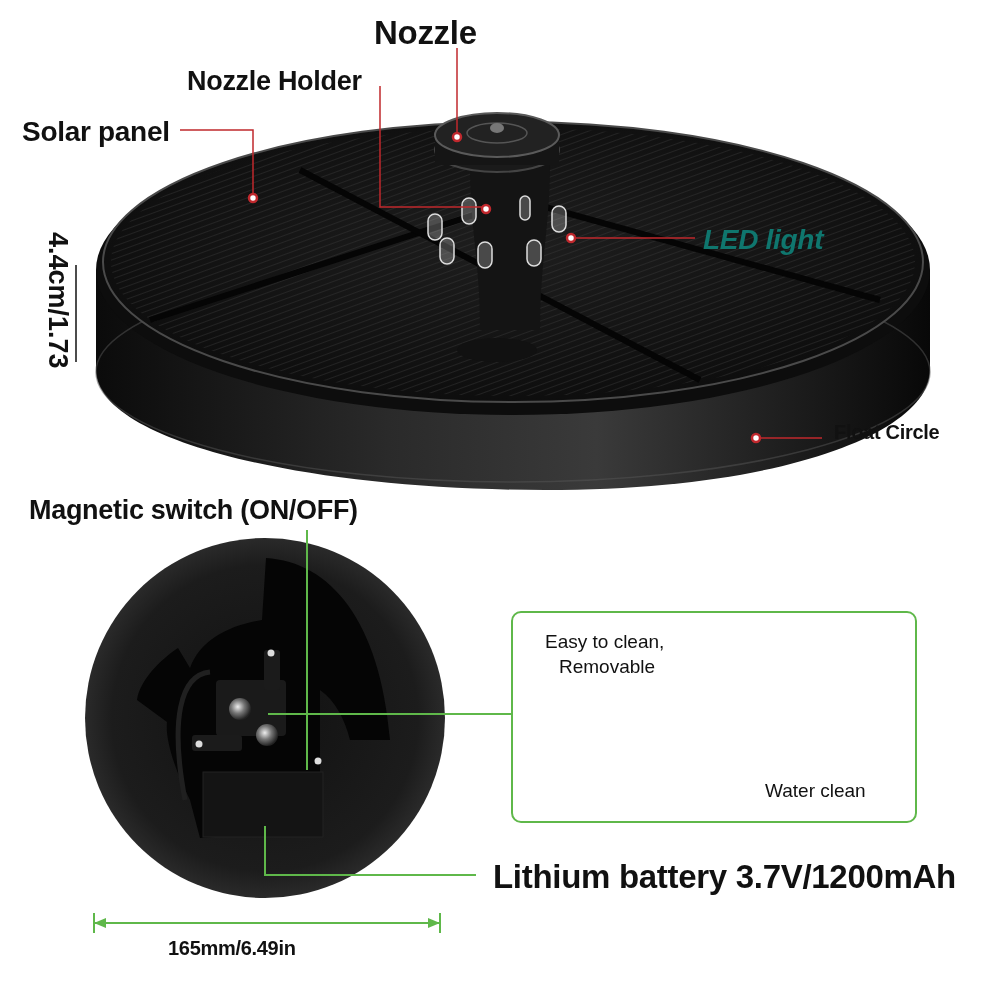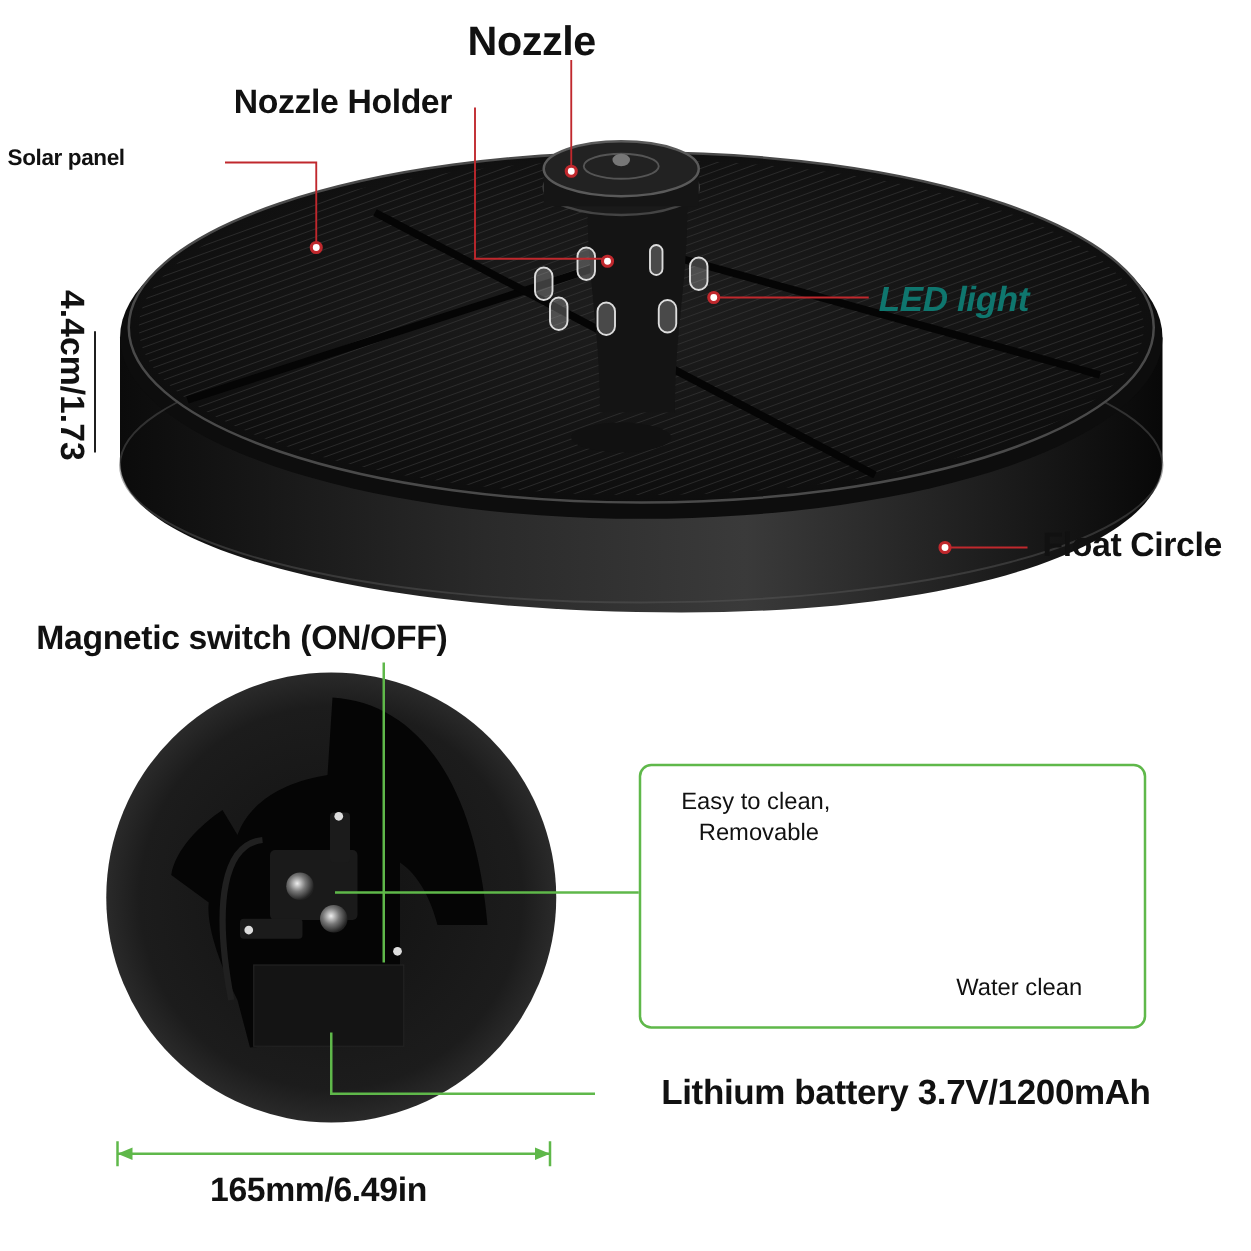--- a/index.html
+++ b/index.html
@@ -159,25 +159,25 @@
       <ellipse cx="810" cy="680" rx="26" ry="28" fill="#111" stroke="#333"></ellipse>
       <circle cx="820" cy="682" r="2" fill="#fff"></circle>
       <rect x="790" y="718" width="18" height="8" fill="#111"></rect>
       <rect x="835" y="718" width="18" height="8" fill="#111"></rect>
     </g>
   </g>
 </svg>
 
 <div class="label" style="left:374px; top:14px; font-size:33px;">Nozzle</div>
 <div class="label" style="left:187px; top:66px; font-size:27px;">Nozzle Holder</div>
-<div class="label" style="left:6px; top:116px; font-size:18px;">Solar panel</div>
+<div class="label" style="left:22px; top:116px; font-size:28px;">Solar panel</div>
 <div class="label white" style="left:703px; top:224px; font-size:28px;">LED light</div>
-<div class="label" style="left:834px; top:421px; font-size:27px;text-align:center;">Float Circle</div>
+<div class="label" style="left:834px; top:421px; font-size:20px;text-align:center;">Float Circle</div>
 <div class="vert" style="left:73px; top:232px; font-size:27px;">4.4cm/1.73</div>
 
 <div class="label" style="left:29px; top:495px; font-size:27px;">Magnetic switch (ON/OFF)</div>
-<div class="label" style="left:493px; top:858px; font-size:28px;margin-left:36px;">Lithium battery 3.7V/1200mAh</div>
-<div class="label" style="left:168px; top:937px; font-size:27px;">165mm/6.49in</div>
+<div class="label" style="left:493px; top:858px; font-size:33px;">Lithium battery 3.7V/1200mAh</div>
+<div class="label" style="left:168px; top:937px; font-size:20px;">165mm/6.49in</div>
 
 <div class="pump-box"></div>
 <div class="pump-text" style="left:545px; top:631px;">Easy to clean,</div>
 <div class="pump-text" style="left:559px; top:656px;">Removable</div>
 <div class="pump-text" style="left:765px; top:780px;">Water clean</div>
 
 </body></html>

